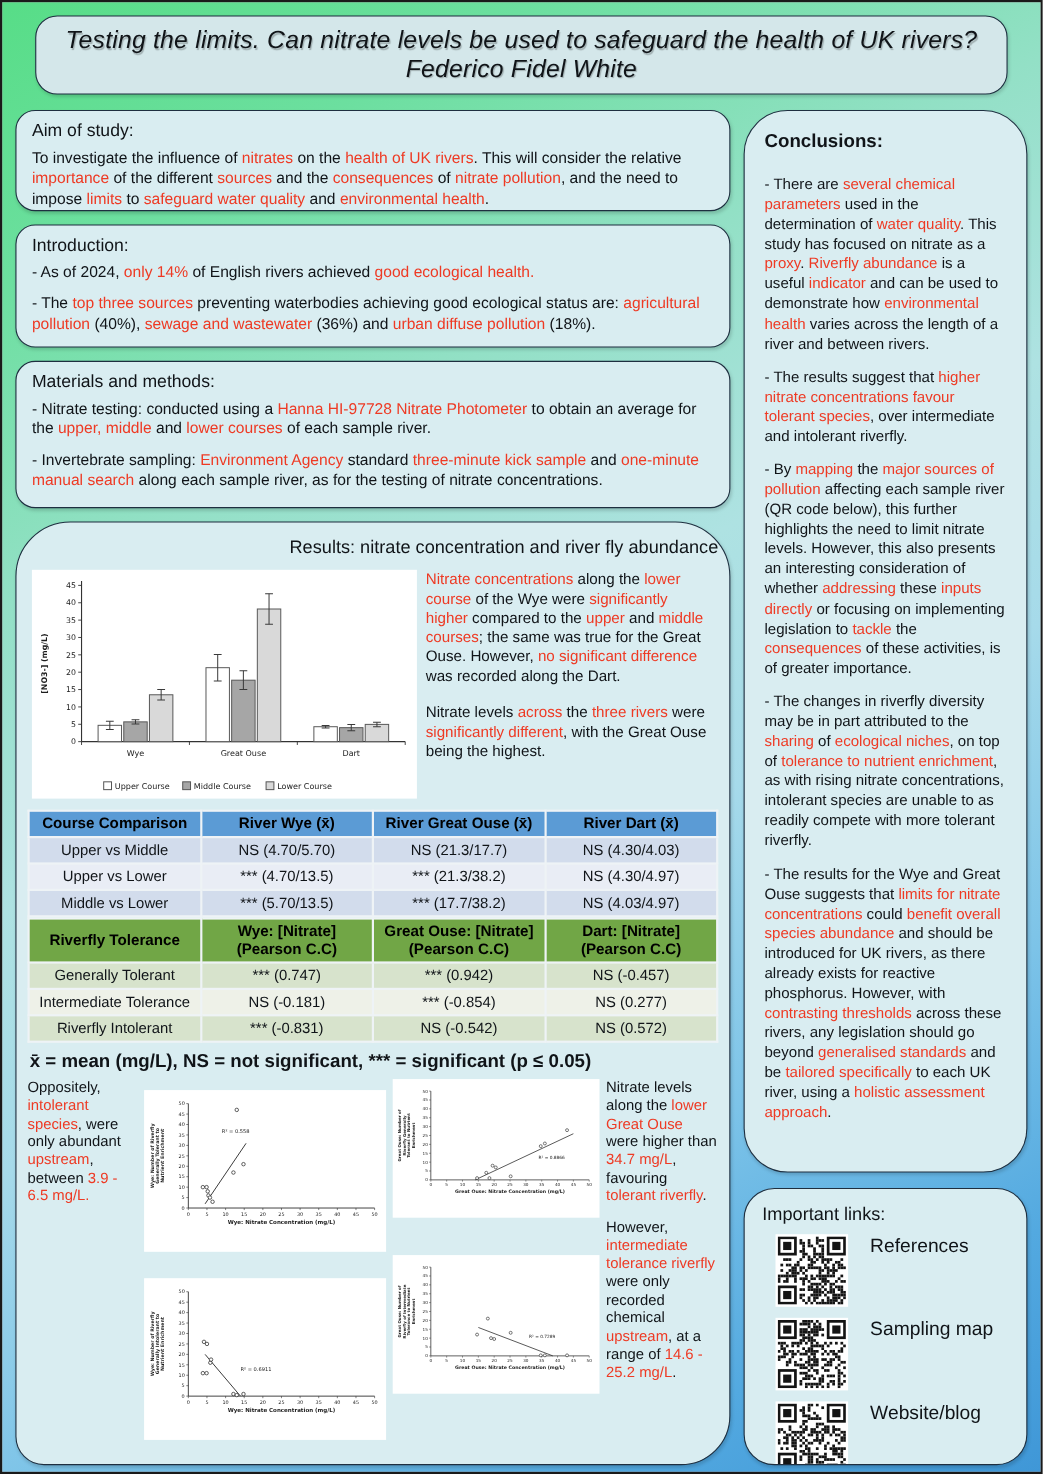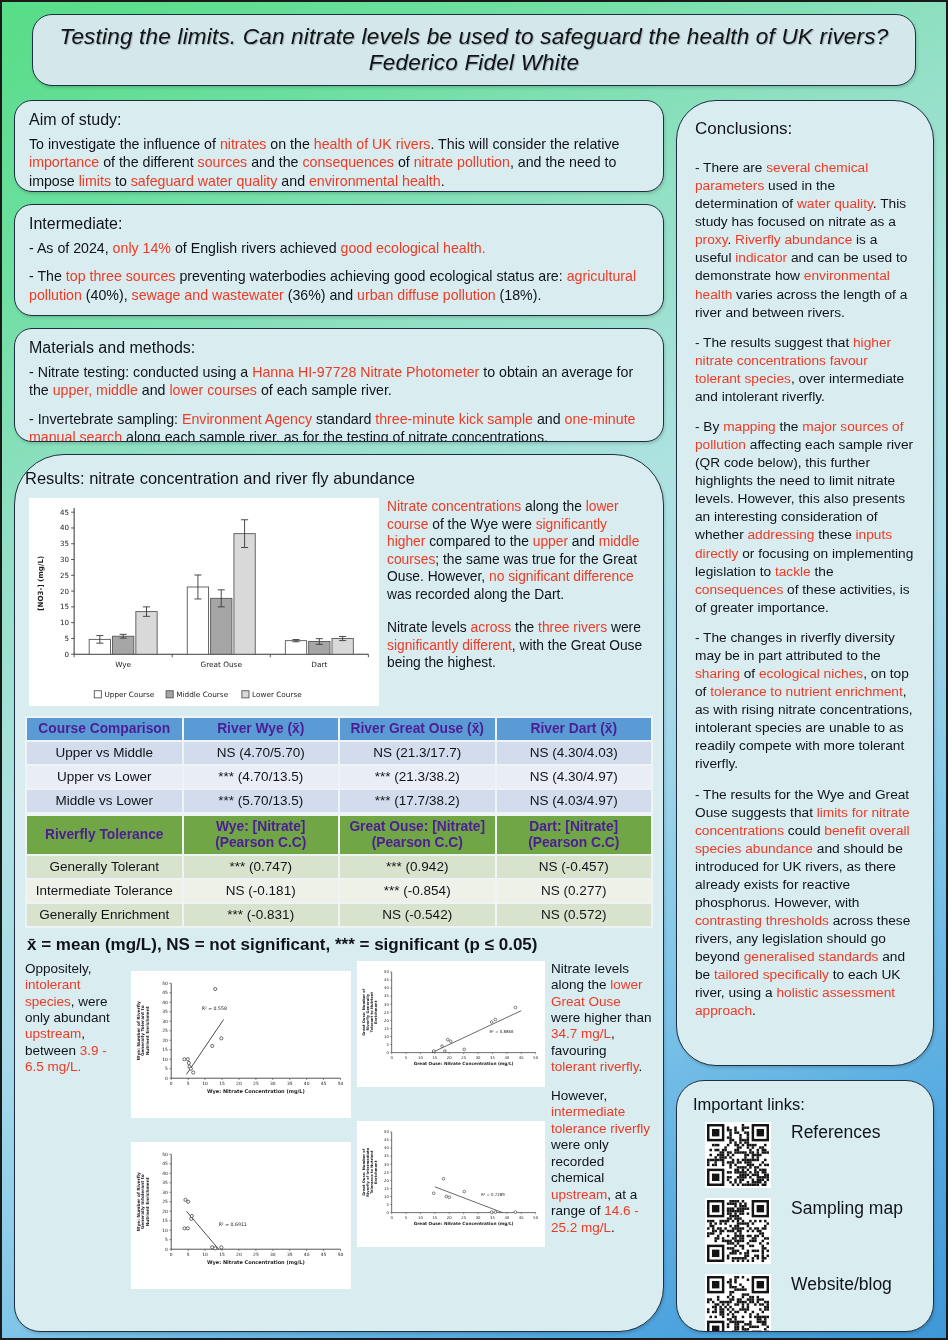--- a/index.html
+++ b/index.html
@@ -14,29 +14,29 @@
   .title-box{margin:4px 20px 14px;min-height:72px;border-radius:20px;display:flex;flex-direction:column;
     justify-content:center;text-align:center;background:#d4e7ea;}
   .title-line{font-style:italic;font-size:22.5px;font-weight:400;letter-spacing:0.2px;text-shadow:1px 1px 1px rgba(0,0,0,0.25);}
   .columns{display:flex;gap:12px;padding:0 2px;}
   .left-col{width:650px;display:flex;flex-direction:column;gap:12px;height:1232px;}
   .right-col{flex:1;display:flex;flex-direction:column;gap:14px;height:1232px;}
   .sec-title{font-size:16px;margin:2px 0 6px;}
   .body-text{font-size:14.2px;line-height:1.3;margin:0 0 10px;}
   .aim{height:92px;overflow:hidden;}
   .intro{height:112px;overflow:hidden;}
-  .methods{height:114px;overflow:hidden;}
+  .methods{height:134px;overflow:hidden;}
   .results{flex:1;overflow:hidden;border-radius:50px 50px 45px 26px;padding:12px 10px;}
-  .results-heading{text-align:left;font-size:16.5px;margin:2px 0 10px;}
+  .results-heading{text-align:right;font-size:16.5px;margin:2px 0 10px;}
   .results-top{display:flex;gap:8px;padding:0 4px;}
   .chart-card{background:#fff;width:350px;height:208px;box-sizing:border-box;padding:2px;}
   .results-text{flex:1;font-size:13.8px;line-height:1.27;}
   .results-text p{margin:0 0 16px;}
   .dtable{border-collapse:collapse;width:100%;table-layout:fixed;}
-  .dtable th{color:#4c1d95;font-size:13.8px;padding:3px 2px;white-space:pre-line;line-height:1.15;}
+  .dtable th{color:#000000;font-size:13.8px;padding:3px 2px;white-space:pre-line;line-height:1.15;}
   .dtable td{text-align:center;font-size:13.5px;padding:3.5px 2px;}
   .dtable th,.dtable td{border:2px solid #eef3f6;}
   .t1{margin-top:10px;}
   .t1 th{background:#5b9bd5;}
   .t1 tbody tr:nth-child(odd){background:#d2dcec;}
   .t1 tbody tr:nth-child(even){background:#e9edf5;}
   .t2 th{background:#71a646;}
   .t2 tbody tr:nth-child(odd){background:#d7e3cc;}
   .t2 tbody tr:nth-child(even){background:#eef1e8;}
   .corr-heading{text-align:center;text-decoration:underline;font-size:15px;margin:9px 0 6px;}
@@ -44,21 +44,21 @@
   .bottom-grid{display:flex;gap:6px;margin-top:2px;}
   .bt-text{font-size:13.5px;line-height:1.22;}
   .bt-text p{margin:0 0 12px;}
   .bt-left{width:100px;}
   .bt-right{flex:1;}
   .plots-a{width:220px;display:flex;flex-direction:column;gap:24px;margin-top:10px;}
   .plots-b{width:188px;display:flex;flex-direction:column;gap:34px;}
   .plot-card{background:#fff;padding:3px;box-sizing:border-box;}
   .plot-card svg{display:block;width:100%;}
   .conclusions{flex:1;overflow:hidden;border-radius:40px;padding:14px 18px;}
-  .concl-title{font-size:17px;margin:4px 0 20px;}
+  .concl-title{font-size:17px;margin:4px 0 20px;font-weight:bold;}
   .rich{font-size:13.7px;line-height:1.32;margin:0 0 12px;}
   .links{height:252px;border-radius:28px;padding:10px 16px;overflow:hidden;}
   .links-title{font-size:16.5px;margin:4px 0 8px;}
   .link-row{display:flex;align-items:flex-start;gap:20px;margin:0 0 10px 12px;}
   .qr{width:62px;height:62px;background:#fff;padding:2px;}
   .link-label{font-size:17.5px;}
 </style>
 </head>
 <body>
 
@@ -72,21 +72,21 @@
   <div class="columns">
 
     <div class="left-col">
 
       <div class="box aim">
         <div class="sec-title">Aim of study:</div>
         <p class="body-text"><span>To investigate the influence of </span><span class="rd">nitrates</span><span> on the </span><span class="rd">health of UK rivers</span><span>. This will consider the relative </span><span class="rd">importance</span><span> of the different </span><span class="rd">sources</span><span> and the </span><span class="rd">consequences</span><span> of </span><span class="rd">nitrate pollution</span><span>, and the need to impose </span><span class="rd">limits</span><span> to </span><span class="rd">safeguard water quality</span><span> and </span><span class="rd">environmental health</span><span>.</span></p>
       </div>
 
       <div class="box intro">
-        <div class="sec-title">Intermediate:</div>
+        <div class="sec-title">Introduction:</div>
         <p class="body-text"><span>- As of 2024, </span><span class="rd">only 14%</span><span> of English rivers achieved </span><span class="rd">good ecological health.</span></p>
         <p class="body-text"><span>- The </span><span class="rd">top three sources</span><span> preventing waterbodies achieving good ecological status are: </span><span class="rd">agricultural pollution</span><span> (40%), </span><span class="rd">sewage and wastewater</span><span> (36%) and </span><span class="rd">urban diffuse pollution</span><span> (18%).</span></p>
       </div>
 
       <div class="box methods">
         <div class="sec-title">Materials and methods:</div>
         <p class="body-text"><span>- Nitrate testing: conducted using a </span><span class="rd">Hanna HI-97728 Nitrate Photometer</span><span> to obtain an average for the </span><span class="rd">upper, middle</span><span> and </span><span class="rd">lower courses</span><span> of each sample river.</span></p>
         <p class="body-text"><span>- Invertebrate sampling: </span><span class="rd">Environment Agency</span><span> standard </span><span class="rd">three-minute kick sample</span><span> and </span><span class="rd">one-minute manual search</span><span> along each sample river, as for the testing of nitrate concentrations.</span></p>
       </div>
 
@@ -227,21 +227,21 @@
                 <td>*** (0.942)</td>
                 <td>NS (-0.457)</td>
               </tr>
               <tr>
                 <td>Intermediate Tolerance</td>
                 <td>NS (-0.181)</td>
                 <td>*** (-0.854)</td>
                 <td>NS (0.277)</td>
               </tr>
               <tr>
-                <td>Generally Enrichment</td>
+                <td>Riverfly Intolerant</td>
                 <td>*** (-0.831)</td>
                 <td>NS (-0.542)</td>
                 <td>NS (0.572)</td>
               </tr>
             </tbody>
           </table>
 
         <div class="footnote">x̄ = mean (mg/L), NS = not significant, *** = significant (p ≤ 0.05)</div>
 
         <div class="bottom-grid">

